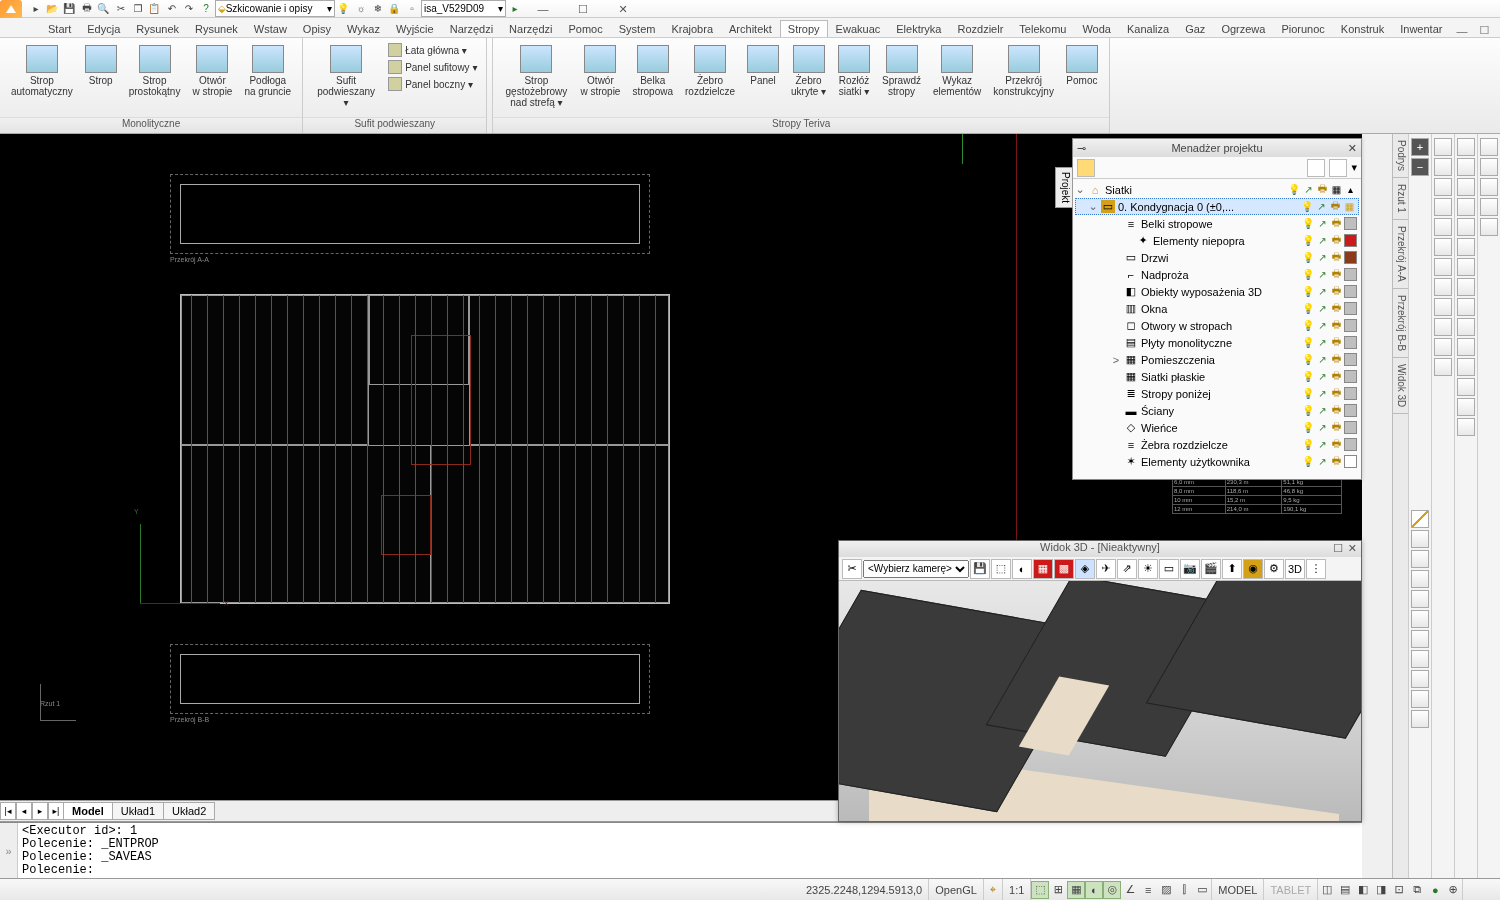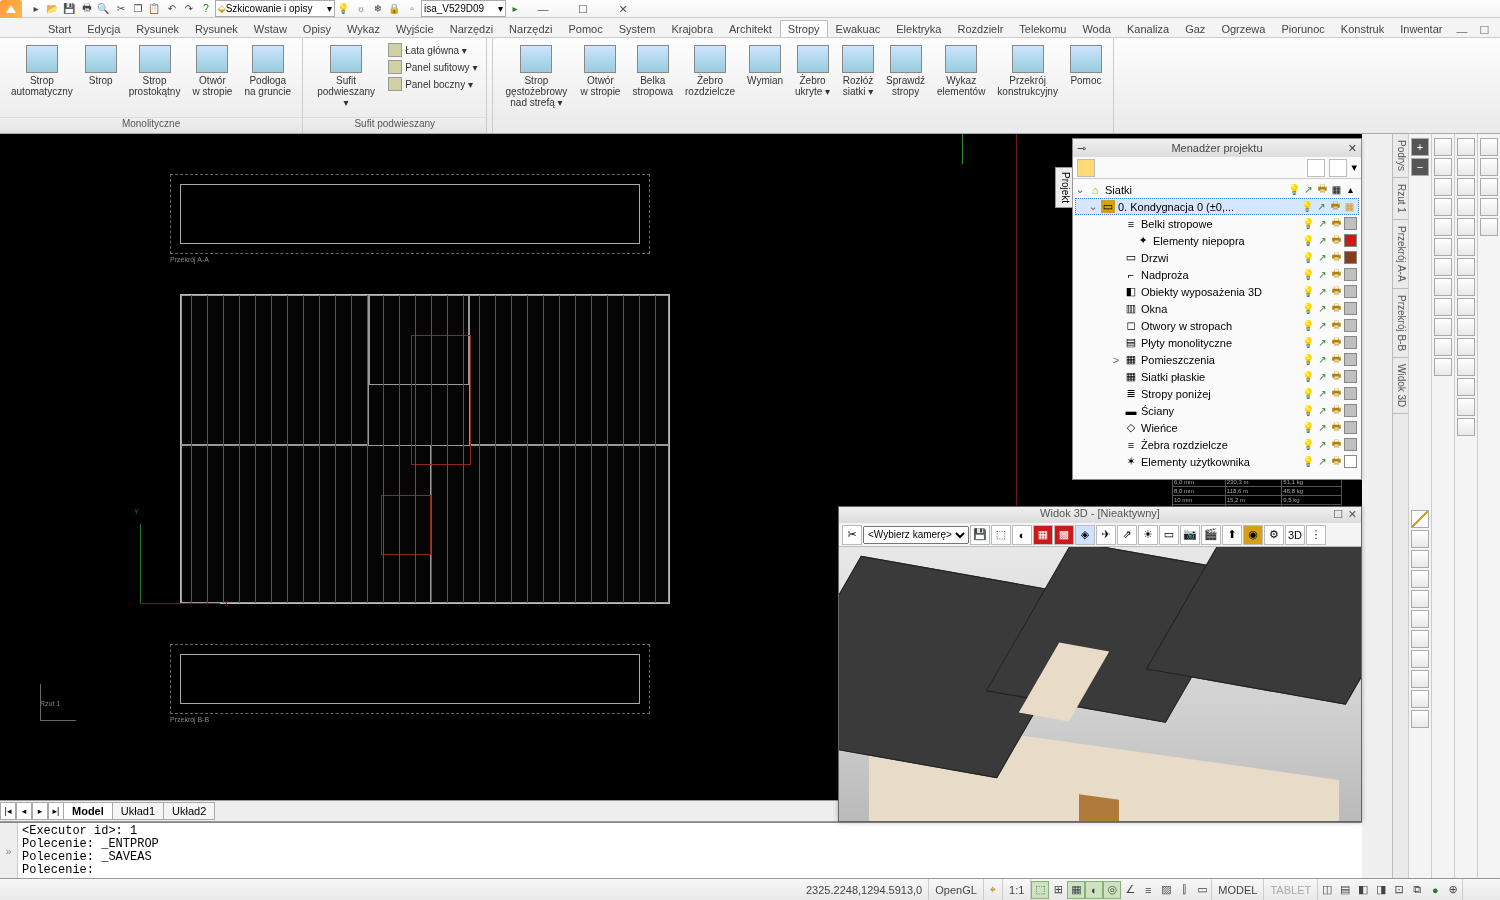--- a/index.html
+++ b/index.html
@@ -93,21 +93,21 @@
 .treeitem{display:flex;align-items:center;height:17px;gap:3px;padding-right:2px;}
 .treeitem .toggle{width:10px;text-align:center;color:#666;cursor:pointer;}
 .treeitem .ticon{width:14px;height:14px;display:flex;align-items:center;justify-content:center;font-size:11px;}
 .treeitem .tlabel{flex:1;white-space:nowrap;overflow:hidden;text-overflow:ellipsis;}
 .treeitem.sel{background:#d6e8ff;border:1px dotted #3a7bd5;}
 .treeitem .icons{display:flex;gap:1px;align-items:center;}
 .treeitem .icons span{width:13px;height:13px;display:flex;align-items:center;justify-content:center;font-size:10px;cursor:pointer;}
 .treeitem .swatch{width:13px;height:13px;border:1px solid #888;}
 
 
-.v3d{position:absolute;right:138px;bottom:78px;width:524px;height:316px;background:#22c55e;border:1px solid #666;box-shadow:0 0 5px rgba(0,0,0,0.3);}
+.v3d{position:absolute;right:138px;bottom:78px;width:524px;height:282px;background:#22c55e;border:1px solid #666;box-shadow:0 0 5px rgba(0,0,0,0.3);}
 .v3d .v3title{height:16px;background:linear-gradient(#f0f0f0,#dcdcdc);text-align:center;font-size:11px;color:#555;position:relative;}
 .v3d .v3title .vbtn{position:absolute;top:1px;cursor:pointer;}
 .v3d .v3tb{height:24px;border-bottom:1px solid #bbb;display:flex;align-items:center;gap:1px;padding:0 3px;background:#f4f4f4;}
 .v3d .v3tb .vb{width:20px;height:20px;border:1px solid #bbb;background:#fff;cursor:pointer;display:flex;align-items:center;justify-content:center;font-size:11px;}
 .v3d .v3tb select{font-size:10px;height:18px;}
 .v3d .v3canvas{position:absolute;top:40px;left:0;right:0;bottom:0;background:linear-gradient(#e8e8e8 0%,#d0d0d0 60%,#bababa 100%);overflow:hidden;}
 .v3d .roof{position:absolute;background:#3a3a3a;border:1px solid #222;transform:skew(-30deg,10deg);}
 .v3d .wall{position:absolute;background:#e8dcc8;}
 </style>
 </head>
@@ -236,21 +236,21 @@
         <div class="rbtn">
           <div class="ricon"></div>
           <div class="rtxt">Belka<br>stropowa</div>
         </div>
         <div class="rbtn">
           <div class="ricon"></div>
           <div class="rtxt">Żebro<br>rozdzielcze</div>
         </div>
         <div class="rbtn">
           <div class="ricon"></div>
-          <div class="rtxt">Wymian</div>
+          <div class="rtxt">Panel</div>
         </div>
         <div class="rbtn">
           <div class="ricon"></div>
           <div class="rtxt">Żebro<br>ukryte ▾</div>
         </div>
         <div class="rbtn">
           <div class="ricon"></div>
           <div class="rtxt">Rozłóż<br>siatki ▾</div>
         </div>
         <div class="rbtn">
@@ -263,20 +263,21 @@
         </div>
         <div class="rbtn">
           <div class="ricon"></div>
           <div class="rtxt">Przekrój<br>konstrukcyjny</div>
         </div>
         <div class="rbtn">
           <div class="ricon"></div>
           <div class="rtxt">Pomoc</div>
         </div>
       </div>
+      <div class="rlabel">Stropy Teriva</div>
     </div>
   </div>
 
 <div class="workspace">
   <div class="canvas">
     <div class="vaxis"></div>
     <div class="haxis-green"></div>
     <div class="drawing">
       <div class="frame1"></div>
         <div class="frame1i"></div>

